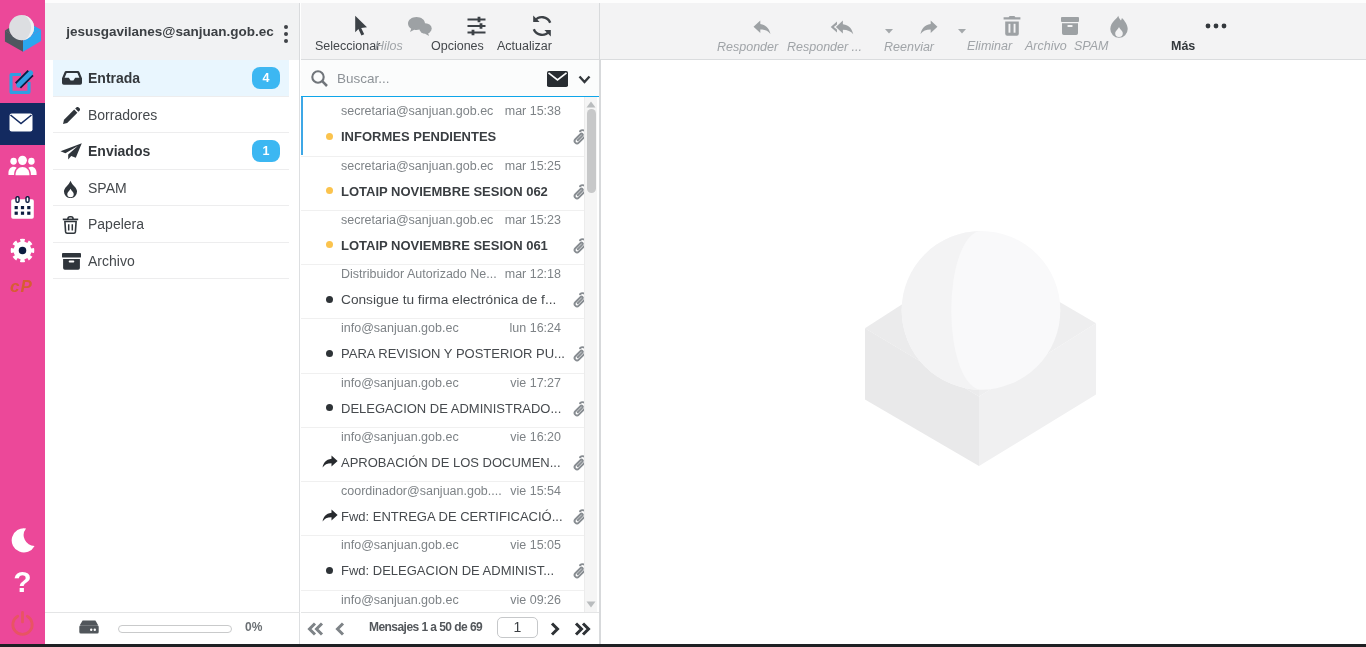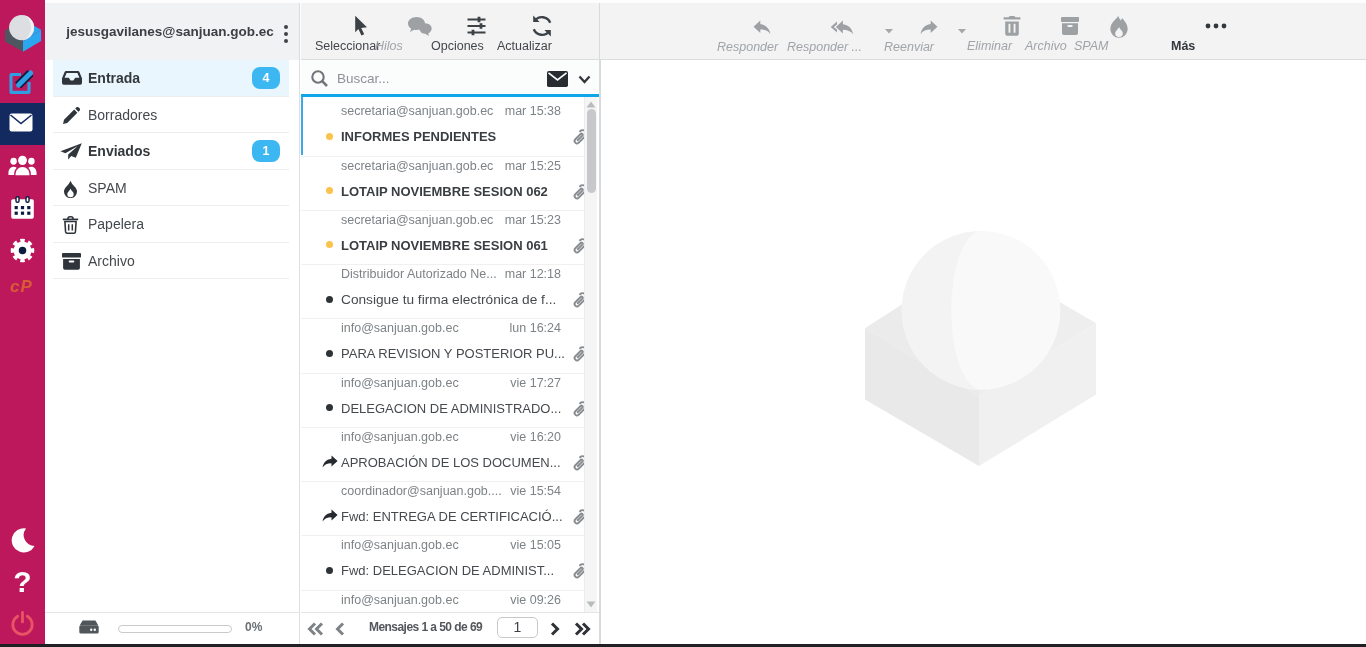--- a/index.html
+++ b/index.html
@@ -1,41 +1,41 @@
 <!DOCTYPE html>
 <html><head>
 <meta charset="utf-8">
 <style>
   * { margin:0; padding:0; box-sizing:border-box; }
   html,body { width:1366px; height:647px; overflow:hidden; background:#fff;
     font-family:"Liberation Sans", sans-serif; }
   .abs { position:absolute; }
   
-  #taskbar { position:absolute; left:0; top:0; width:45px; height:644px; background:#be185d; }
+  #taskbar { position:absolute; left:0; top:0; width:45px; height:644px; background:#ec4899; }
   .tb-item { position:absolute; left:0; width:45px; display:flex; align-items:center; justify-content:center; }
   
   #topstrip { position:absolute; left:45px; top:0; width:1321px; height:3px; background:#fdfdfd; }
   #fheader { position:absolute; left:45px; top:3px; width:255px; height:57px; background:#f1f2f3; border-right:1px solid #d9dbdd; }
   #fheader .mail { position:absolute; left:0px; top:0; width:250px; height:57px; line-height:57px; text-align:center; font-weight:bold; font-size:13.5px; color:#3c4044; }
   #toolbar { position:absolute; left:301px; top:3px; width:1065px; height:57px; background:#f3f3f4; border-bottom:1px solid #dadcde; }
   .tbtn { position:absolute; top:7px; width:90px; height:50px; }
   .tbtn svg { display:block; margin:4px auto 1px; }
   .tbtn .lbl { font-size:12.5px; color:#43474b; }
   .tbtn.dis .lbl { color:#a0a4a8;font-style:italic; }
   .caret { position:absolute; top:24px; }
   
   #flist { position:absolute; left:45px; top:60px; width:255px; height:552px; background:#fff; border-right:1px solid #dddfe1; }
   .frow { position:absolute; left:8px; width:236px; height:36.5px; border-bottom:1px solid #ededee;padding-left:32px; }
   .frow .fic { position:absolute; left:9px; top:9px; }
   .frow .fname { position:absolute; left:35px; top:0; line-height:36px; font-size:14px; color:#45494d; }
   .frow .fname.b { font-weight:bold; color:#34383c; }
   .badge { position:absolute; right:9px; top:7px; min-width:28px; height:22px; background:#3cb7f2; border-radius:8px; color:#fff; font-size:12.5px; font-weight:bold; text-align:center; line-height:22px; }
   .frow.sel { background:#e9f6fe; }
   
-  #searchbar { position:absolute; left:301px; top:60px; width:298px; height:37px; background:#fbfcfc; border-bottom:3px solid #0ea5e9; }
+  #searchbar { position:absolute; left:301px; top:60px; width:298px; height:37px; background:#fbfcfc; border-bottom:1px solid #0ea5e9; }
   
   #mlist { position:absolute; left:301px; top:97px; width:283px; height:515px; background:#fff; overflow:hidden; }
   .mrow { position:absolute; left:14px; width:283px; height:54px; }
   .mrow .sndr { position:absolute; left:26px; top:2px; width:180px; height:16px; line-height:16px; font-size:12.5px; color:#7e8387; white-space:nowrap; overflow:hidden; }
   .mrow .mdate { position:absolute; right:37px; top:2px; height:16px; line-height:16px; font-size:12.5px; color:#7e8387; }
   .mrow .subj { position:absolute; left:26px; top:27px; width:228px; height:18px; line-height:18px; font-size:13px; color:#464a4e; white-space:nowrap; overflow:hidden; }
   .mrow .subj.b { font-weight:bold; color:#3a3e42; }
   .mrow .dot { position:absolute; left:10.5px; top:31.5px; width:7px; height:7px; border-radius:50%; }
   .dot.y { background:#fbc34d; }
   .dot.k { background:#2e3337; }

